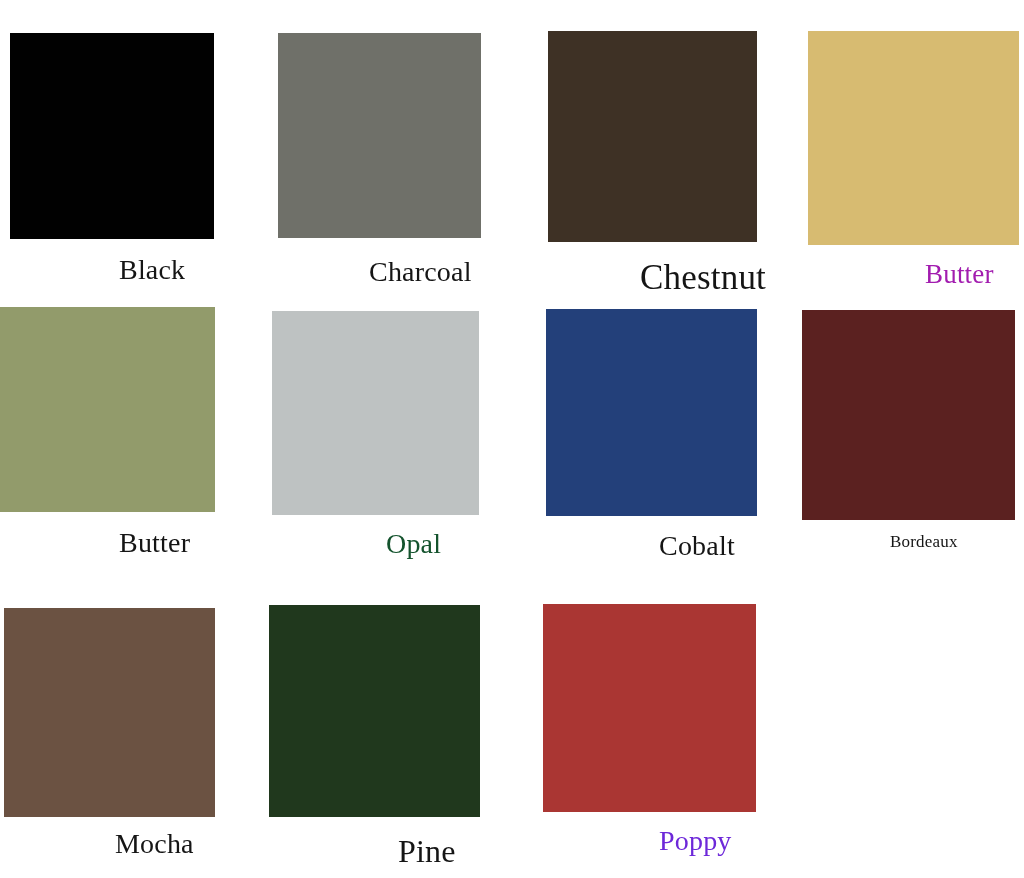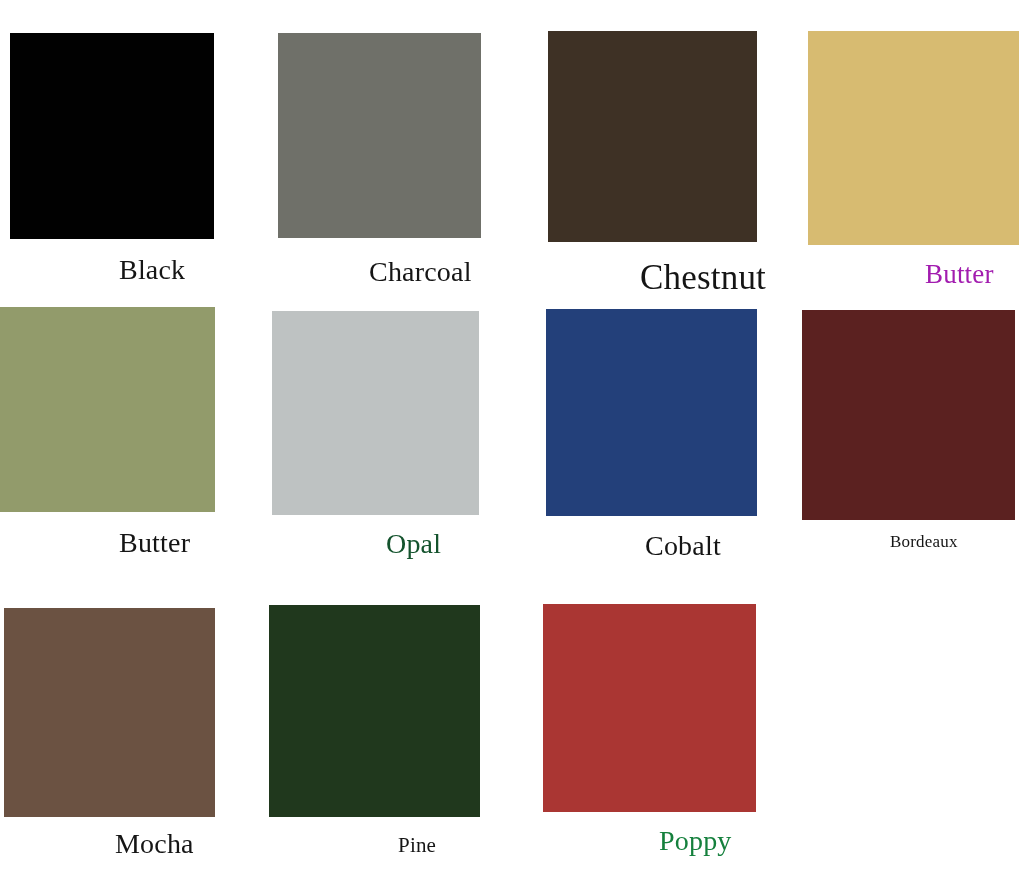--- a/index.html
+++ b/index.html
@@ -71,30 +71,30 @@
       <div class="swatch-chip" style="background-color: rgb(146, 155, 107);"></div>
     </div>
     <div class="swatch-label" style="left: 71px; top: 529px; font-size: 28px; color: rgb(21, 21, 21);">Butter</div>
     <div class="swatch-cell" style="left: 272px; top: 311px; width: 207px; height: 204px;">
       <div class="swatch-chip" style="background-color: rgb(190, 194, 194);"></div>
     </div>
     <div class="swatch-label" style="left: 338px; top: 530px; font-size: 28px; color: #14532d;">Opal</div>
     <div class="swatch-cell" style="left: 546px; top: 309px; width: 211px; height: 207px;">
       <div class="swatch-chip" style="background-color: rgb(35, 64, 122);"></div>
     </div>
-    <div class="swatch-label" style="left: 597px; top: 532px; font-size: 28px; color: rgb(21, 21, 21);">Cobalt</div>
+    <div class="swatch-label" style="left: 611px; top: 532px; font-size: 28px; color: rgb(21, 21, 21);">Cobalt</div>
     <div class="swatch-cell" style="left: 802px; top: 310px; width: 213px; height: 210px;">
       <div class="swatch-chip" style="background-color: rgb(91, 33, 32);"></div>
     </div>
     <div class="swatch-label" style="left: 842px; top: 533px; font-size: 17px; color: rgb(21, 21, 21);">Bordeaux</div>
     <div class="swatch-cell" style="left: 4px; top: 608px; width: 211px; height: 209px;">
       <div class="swatch-chip" style="background-color: rgb(107, 82, 66);"></div>
     </div>
     <div class="swatch-label" style="left: 67px; top: 830px; font-size: 28px; color: rgb(21, 21, 21);">Mocha</div>
     <div class="swatch-cell" style="left: 269px; top: 605px; width: 211px; height: 212px;">
       <div class="swatch-chip" style="background-color: rgb(32, 56, 29);"></div>
     </div>
-    <div class="swatch-label" style="left: 350px; top: 835px; font-size: 21px; color: rgb(21, 21, 21);">Pine</div>
+    <div class="swatch-label" style="left: 350px; top: 835px; font-size: 32px; color: rgb(21, 21, 21);">Pine</div>
     <div class="swatch-cell" style="left: 543px; top: 604px; width: 213px; height: 208px;">
       <div class="swatch-chip" style="background-color: rgb(170, 54, 51);"></div>
     </div>
-    <div class="swatch-label" style="left: 611px; top: 827px; font-size: 28px; color: #15803d;">Poppy</div>
+    <div class="swatch-label" style="left: 611px; top: 827px; font-size: 28px; color: #6d28d9;">Poppy</div>
   </div>
 
 </body></html>

